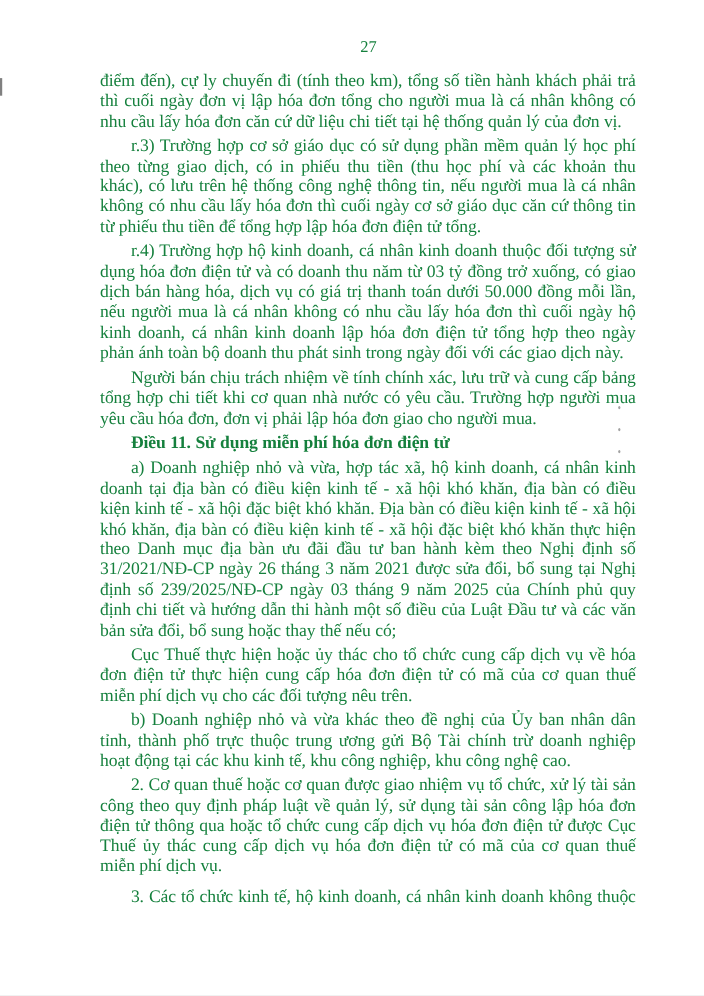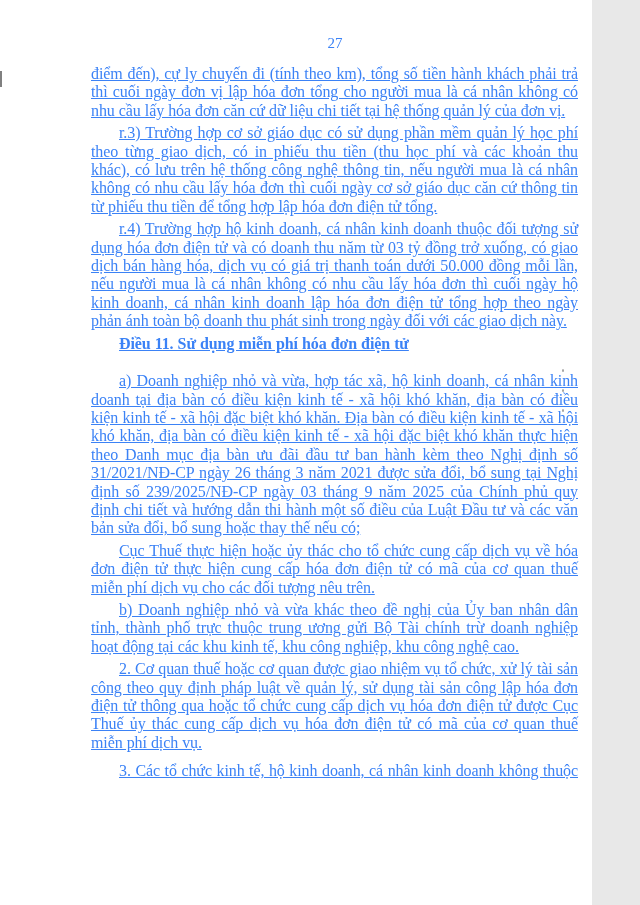--- a/index.html
+++ b/index.html
@@ -2,26 +2,26 @@
 <html><head>
 <meta charset="utf-8">
 <style>
   html, body {
     margin: 0;
     padding: 0;
     background: #e8e8e8;
   }
   .sheet {
     position: relative;
-    width: 592px;
+    width: 640px;
     height: 905px;
     background: #ffffff;
     overflow: hidden;
     font-family: "Liberation Serif", "DejaVu Serif", serif;
-    color: #3b82f6;
+    color: #15803d;
   }
   .pageno {
     padding-top: 34px;
     width: 576px; 
     margin-left: 92px;
     margin-right: 0;
     width: 486px;
     text-align: center;
     font-size: 15px;
     line-height: 18px;
@@ -31,29 +31,28 @@
     width: 487px;
     text-align: justify;
     font-size: 16px;
     line-height: 18.4px;
     letter-spacing: -0.1px;
     word-spacing: 0.2px;
   }
   .para {
     margin: 0 0 4px 0;
     text-indent: 28px;
-    text-decoration: underline;
   }
   .no-indent {
     text-indent: 0;
   }
   .heading {
     font-weight: bold;
     margin-top: 2px;
-    margin-bottom: 19px;
+    margin-bottom: 5px;
   }
   .last-justify {
     text-align-last: justify;
     margin-top: 10px;
   }
   
   .artifact-dots {
     position: absolute;
     left: 562px;
     top: 369px;
@@ -87,20 +86,21 @@
   <div class="pageno">27</div>
 
   <div class="body-text">
 
     <p class="para no-indent">điểm đến), cự ly chuyến đi (tính theo km), tổng số tiền hành khách phải trả thì cuối ngày đơn vị lập hóa đơn tổng cho người mua là cá nhân không có nhu cầu lấy hóa đơn căn cứ dữ liệu chi tiết tại hệ thống quản lý của đơn vị.</p>
 
     <p class="para">r.3) Trường hợp cơ sở giáo dục có sử dụng phần mềm quản lý học phí theo từng giao dịch, có in phiếu thu tiền (thu học phí và các khoản thu khác), có lưu trên hệ thống công nghệ thông tin, nếu người mua là cá nhân không có nhu cầu lấy hóa đơn thì cuối ngày cơ sở giáo dục căn cứ thông tin từ phiếu thu tiền để tổng hợp lập hóa đơn điện tử tổng.</p>
 
     <p class="para">r.4) Trường hợp hộ kinh doanh, cá nhân kinh doanh thuộc đối tượng sử dụng hóa đơn điện tử và có doanh thu năm từ 03 tỷ đồng trở xuống, có giao dịch bán hàng hóa, dịch vụ có giá trị thanh toán dưới 50.000 đồng mỗi lần, nếu người mua là cá nhân không có nhu cầu lấy hóa đơn thì cuối ngày hộ kinh doanh, cá nhân kinh doanh lập hóa đơn điện tử tổng hợp theo ngày phản ánh toàn bộ doanh thu phát sinh trong ngày đối với các giao dịch này.</p>
 
+    <p class="para">Người bán chịu trách nhiệm về tính chính xác, lưu trữ và cung cấp bảng tổng hợp chi tiết khi cơ quan nhà nước có yêu cầu. Trường hợp người mua yêu cầu hóa đơn, đơn vị phải lập hóa đơn giao cho người mua.</p>
 
     <p class="para heading">Điều 11. Sử dụng miễn phí hóa đơn điện tử</p>
 
 
     <p class="para">a) Doanh nghiệp nhỏ và vừa, hợp tác xã, hộ kinh doanh, cá nhân kinh doanh tại địa bàn có điều kiện kinh tế - xã hội khó khăn, địa bàn có điều kiện kinh tế - xã hội đặc biệt khó khăn. Địa bàn có điều kiện kinh tế - xã hội khó khăn, địa bàn có điều kiện kinh tế - xã hội đặc biệt khó khăn thực hiện theo Danh mục địa bàn ưu đãi đầu tư ban hành kèm theo Nghị định số 31/2021/NĐ-CP ngày 26 tháng 3 năm 2021 được sửa đổi, bổ sung tại Nghị định số 239/2025/NĐ-CP ngày 03 tháng 9 năm 2025 của Chính phủ quy định chi tiết và hướng dẫn thi hành một số điều của Luật Đầu tư và các văn bản sửa đổi, bổ sung hoặc thay thế nếu có;</p>
 
     <p class="para">Cục Thuế thực hiện hoặc ủy thác cho tổ chức cung cấp dịch vụ về hóa đơn điện tử thực hiện cung cấp hóa đơn điện tử có mã của cơ quan thuế miễn phí dịch vụ cho các đối tượng nêu trên.</p>
 
     <p class="para">b) Doanh nghiệp nhỏ và vừa khác theo đề nghị của Ủy ban nhân dân tỉnh, thành phố trực thuộc trung ương gửi Bộ Tài chính trừ doanh nghiệp hoạt động tại các khu kinh tế, khu công nghiệp, khu công nghệ cao.</p>
 

